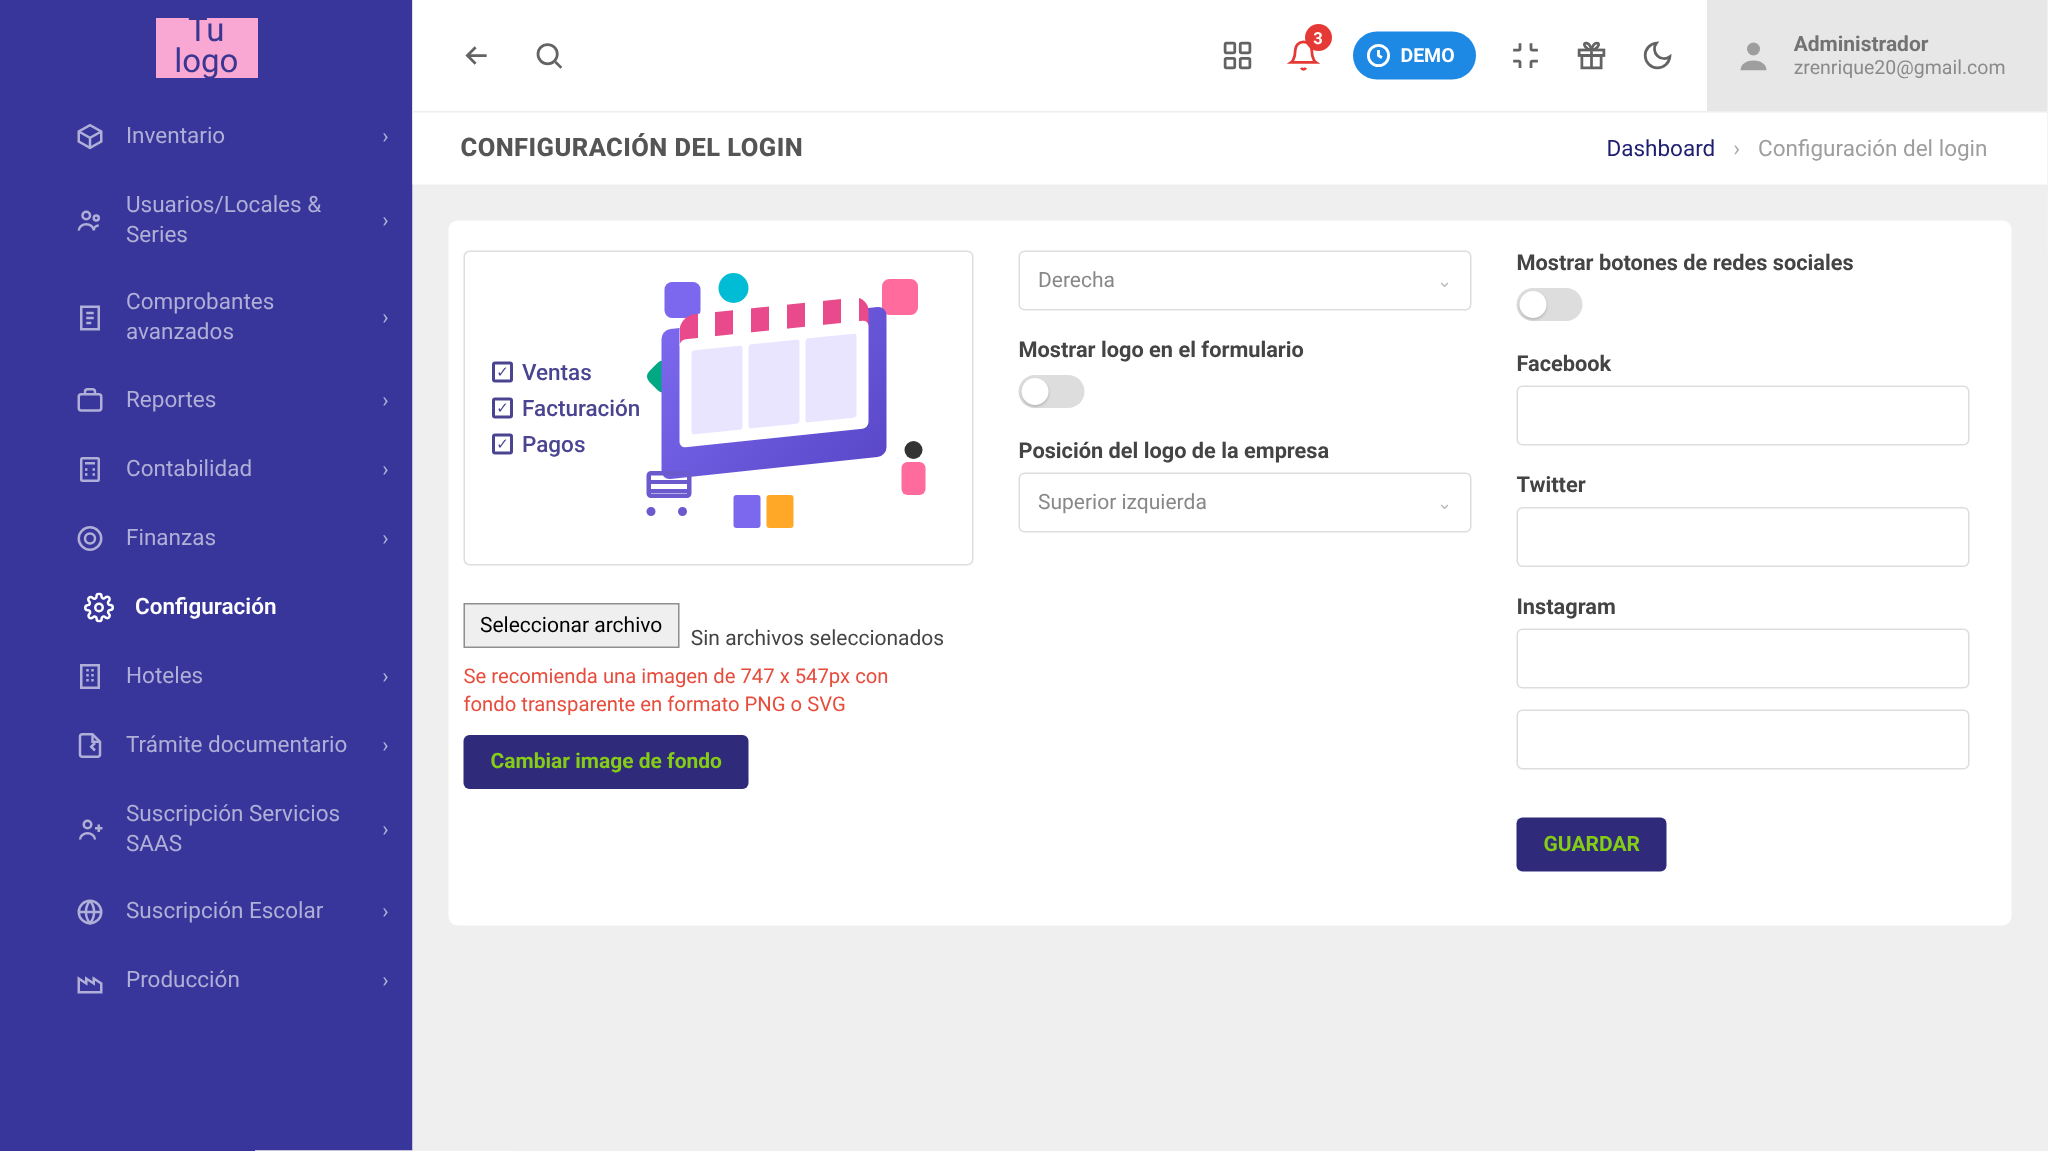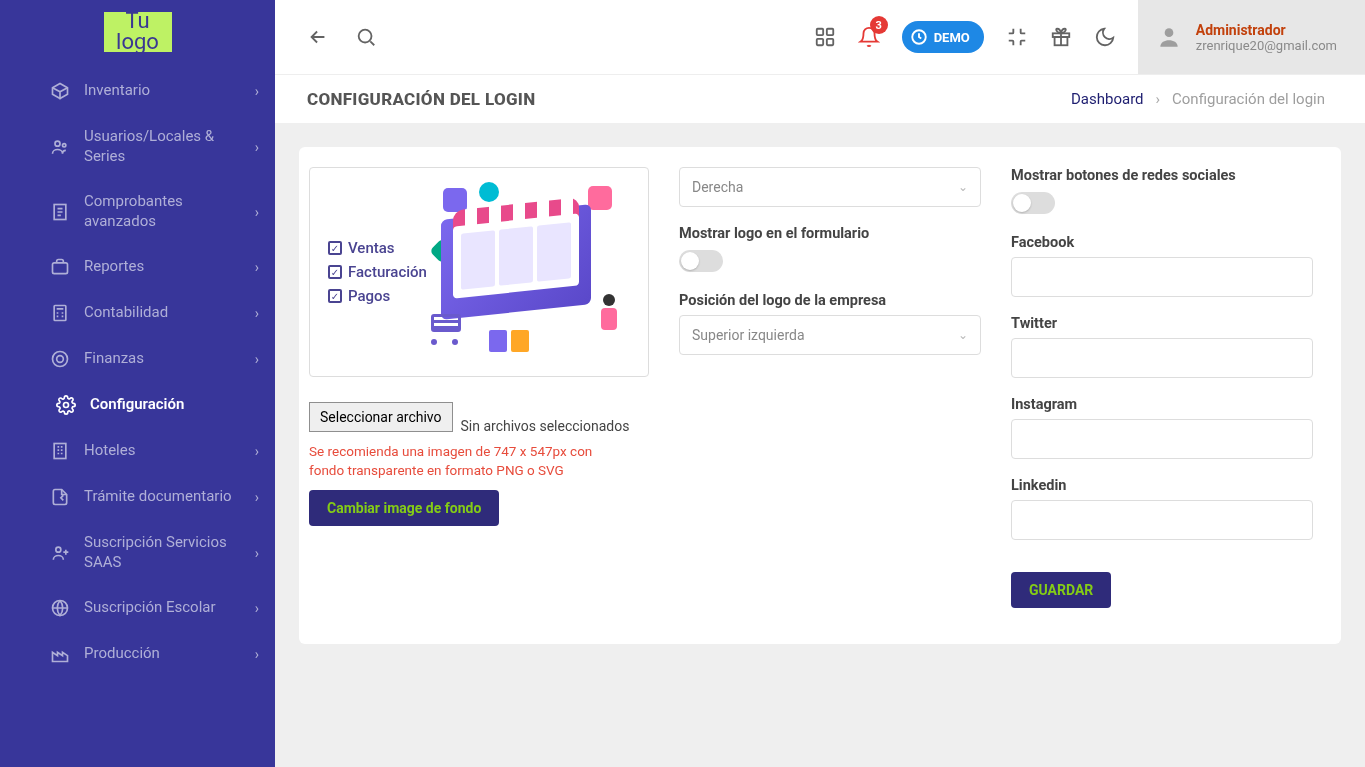--- a/index.html
+++ b/index.html
@@ -2,21 +2,21 @@
 <html><head>
 <meta charset="utf-8">
 <style>
 * { margin:0; padding:0; box-sizing:border-box; font-family:-apple-system,BlinkMacSystemFont,"Segoe UI",Roboto,"Helvetica Neue",Arial,sans-serif; }
 body { background:#f5f5f5; color:#333; font-size:14px; }
 .app { display:flex; height:767px; width:1365px; overflow:hidden; }
 
 
 .sidebar { width:275px; background:#38369a; color:#afafd7; display:flex; flex-direction:column; }
 .logo-wrap { display:flex; justify-content:center; align-items:center; padding:12px 0 16px 0; }
-.logo-box { background:#bef264; width:68px; height:40px; display:flex; flex-direction:column; align-items:center; justify-content:center; font-family:serif; color:#3a3793; font-size:22px; line-height:0.95; }
+.logo-box { background:#f9a8d4; width:68px; height:40px; display:flex; flex-direction:column; align-items:center; justify-content:center; font-family:serif; color:#3a3793; font-size:22px; line-height:0.95; }
 .nav { flex:1; overflow-y:auto; }
 .nav-item { display:flex; align-items:center; padding:13px 16px 13px 26px; cursor:pointer; position:relative;margin-left:24px; }
 .nav-item .nav-icon { width:20px; height:20px; margin-right:14px; display:inline-flex; align-items:center; justify-content:center; color:#afafd7; flex-shrink:0;}
 .nav-item .nav-label { flex:1; font-size:15px; line-height:1.3; }
 .nav-item .chev { font-size:14px; color:#afafd7; }
 .nav-item.active { color:#fff; font-weight:600;padding-left:32px; }
 .nav-item.active .nav-icon { color:#fff; }
 
 
 .main { flex:1; display:flex; flex-direction:column; background:#efefef; }
@@ -27,21 +27,21 @@
 .topbar .tb-right { margin-left:auto; display:flex; align-items:center; gap:22px; }
 .tb-icon { width:22px; height:22px; color:#636363; display:inline-flex; align-items:center; justify-content:center; cursor:pointer; }
 .tb-icon svg { width:22px; height:22px; }
 .bell-wrap { position:relative; }
 .bell-badge { position:absolute; top:-10px; right:-8px; background:#e53935; color:#fff; font-size:11px; font-weight:700; border-radius:10px; min-width:18px; height:18px; display:flex; align-items:center; justify-content:center; padding:0 4px;}
 .demo-chip { background:#1e88e5; color:#fff; border-radius:16px; height:32px; display:flex; align-items:center; padding:0 14px 0 8px; gap:6px; font-weight:700; font-size:13px; }
 .demo-chip .spin-icon{ width:18px; height:18px;}
 .user-block { background:#e7e7e7; height:74px; display:flex; align-items:center; padding:0 28px 0 18px; gap:14px; }
 .user-block .avatar-icon { width:26px; height:26px; color:#9e9e9e; }
 .user-block .user-text { display:flex; flex-direction:column; }
-.user-block .user-role { font-weight:700; font-size:14px; color:#c2410c; }
+.user-block .user-role { font-weight:700; font-size:14px; color:#737373; }
 .user-block .user-email { font-size:13px; color:#8a8a8a; }
 
 
 .subheader { background:#fff; display:flex; align-items:center; padding:14px 40px 14px 32px; border-top:1px solid #eee;}
 .subheader .page-title { font-weight:800; font-size:17px; letter-spacing:0.3px; color:#555; }
 .bc { margin-left:auto; display:flex; align-items:flex-start; gap:12px; font-size:15px; }
 .bc-link { color:#1e1e70; }
 .bc-sep { color:#aaa; }
 .bc-current { color:#9e9e9e; }
 
@@ -366,20 +366,19 @@
 
         <div class="col col-3">
           <div class="field-label">Mostrar botones de redes sociales</div>
           <div class="toggle"></div>
           <div class="field-label">Facebook</div>
           <input class="text-input" style="">
           <div class="field-label">Twitter</div>
           <input class="text-input" style="">
           <div class="field-label">Instagram</div>
           <input class="text-input" style="">
-          <div class="field-label">Linkedin</div>
           <input class="text-input" style="">
           <button class="btn-primary save">GUARDAR</button>
         </div>
       </div>
     </div>
   </div>
 </div>
 
 </body></html>

